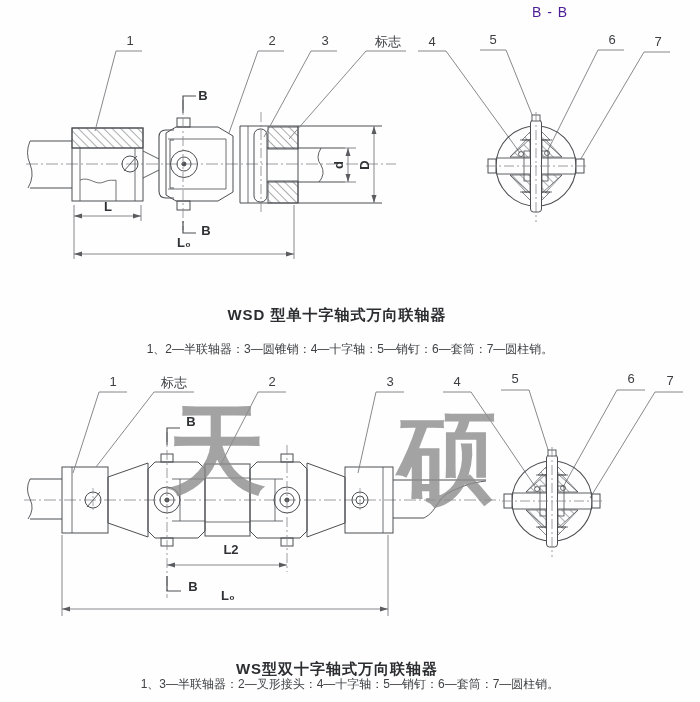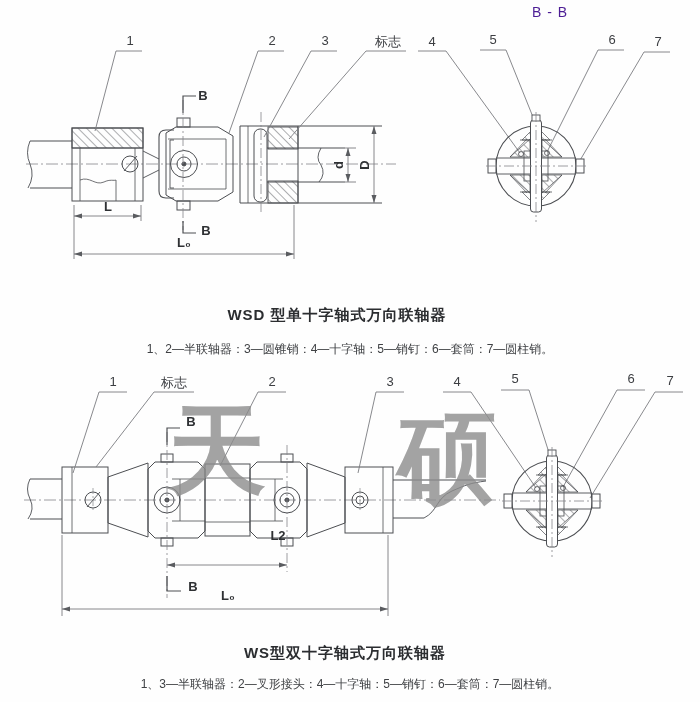--- a/index.html
+++ b/index.html
@@ -272,18 +272,18 @@
   <span class="lbl" style="left:113px;top:374px;">1</span>
   <span class="lbl" style="left:174px;top:374px;">标志</span>
   <span class="lbl" style="left:272px;top:374px;">2</span>
   <span class="lbl" style="left:390px;top:374px;">3</span>
   <span class="lbl" style="left:457px;top:374px;">4</span>
   <span class="lbl" style="left:515px;top:371px;">5</span>
   <span class="lbl" style="left:631px;top:371px;">6</span>
   <span class="lbl" style="left:670px;top:373px;">7</span>
   <span class="lbl sec" style="left:191px;top:414px;">B</span>
   <span class="lbl sec" style="left:193px;top:579px;">B</span>
-  <span class="lbl dim" style="left:231px;top:528px;margin-left:47px;">L2</span>
+  <span class="lbl dim" style="left:231px;top:542px;">L2</span>
   <span class="lbl dim" style="left:228px;top:588px;">L₀</span>
-  <div class="title" style="top:644px;margin-left:8px;">WS型双十字轴式万向联轴器</div>
+  <div class="title" style="top:660px;">WS型双十字轴式万向联轴器</div>
   <div class="caption" style="top:676px;text-align:center;">1、3—半联轴器：2—叉形接头：4—十字轴：5—销钉：6—套筒：7—圆柱销。</div>
 
 </div>
 
 </body></html>

